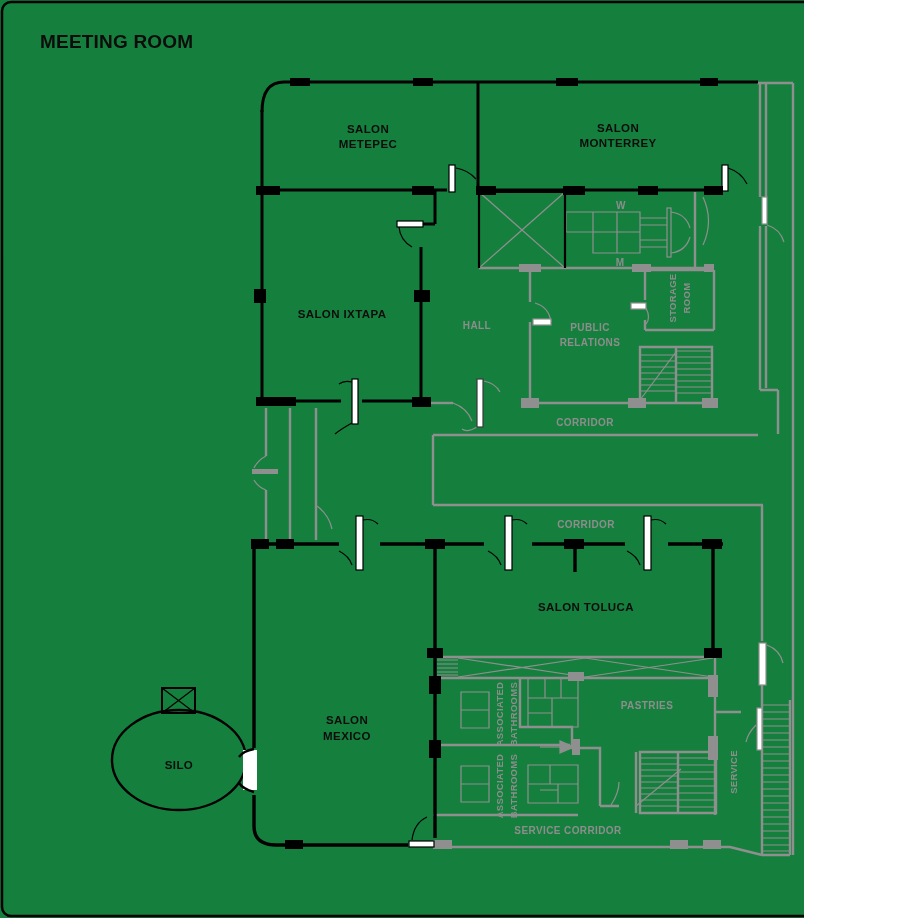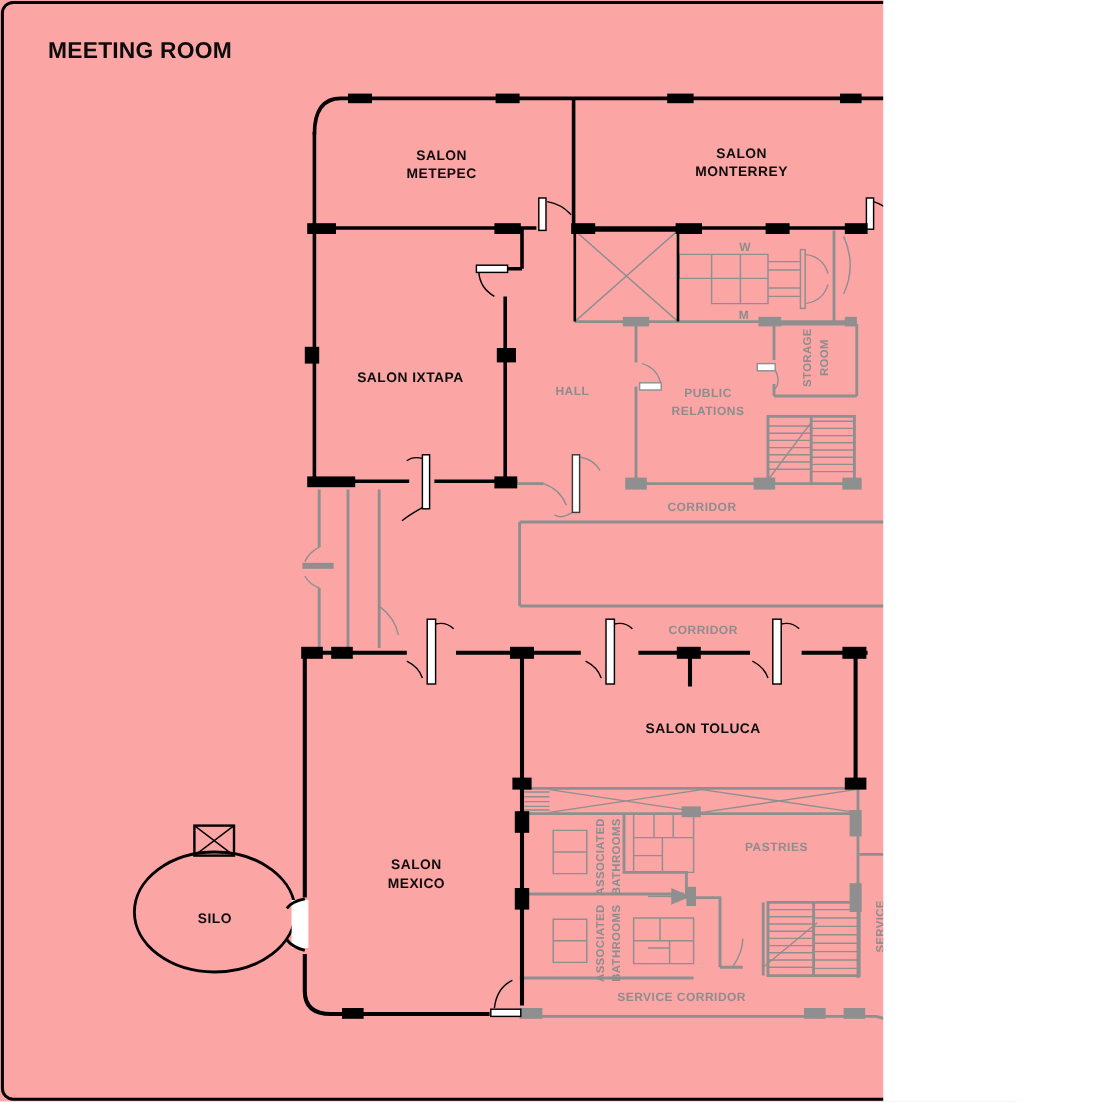--- a/index.html
+++ b/index.html
@@ -1,16 +1,16 @@
 <!DOCTYPE html>
 <html><head>
 <meta charset="utf-8">
 <style>
   html,body{margin:0;padding:0;background:#fff;}
-  .stage{position:relative;width:736px;height:918px;background:#fca5a5;overflow:hidden;
+  .stage{position:relative;width:804px;height:918px;background:#15803d;overflow:hidden;
          font-family:"Liberation Sans",sans-serif;text-align:right;}
   svg{position:absolute;left:0;top:0;}
   text{font-family:"Liberation Sans","DejaVu Sans",sans-serif;font-weight:bold;}
   .lbl-b{fill:#0c0c0c;font-size:11.5px;letter-spacing:.4px;}
   .lbl-g{fill:#8d8d8d;font-size:10px;letter-spacing:.4px;}
   .lbl-gs{fill:#8d8d8d;font-size:9.5px;letter-spacing:.3px;}
   .title{fill:#0c0c0c;font-size:19px;letter-spacing:.2px;}
   .wb{stroke:#000;fill:none;}
   .wg{stroke:#8f8f8f;fill:none;}
   .thin{stroke-width:1.2;}

